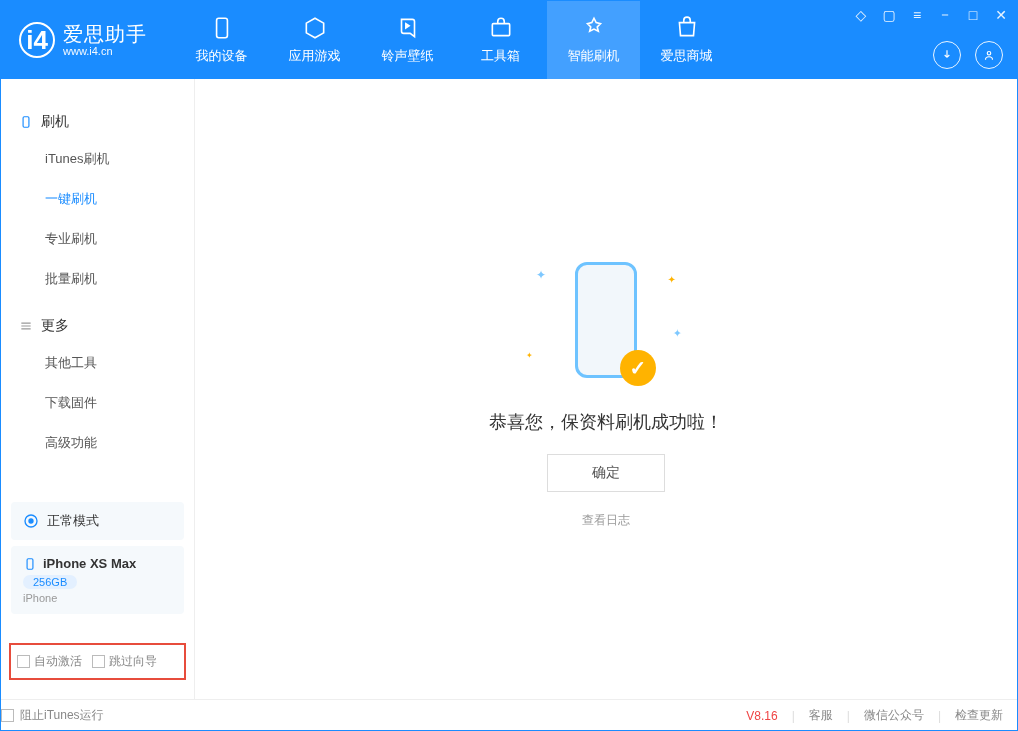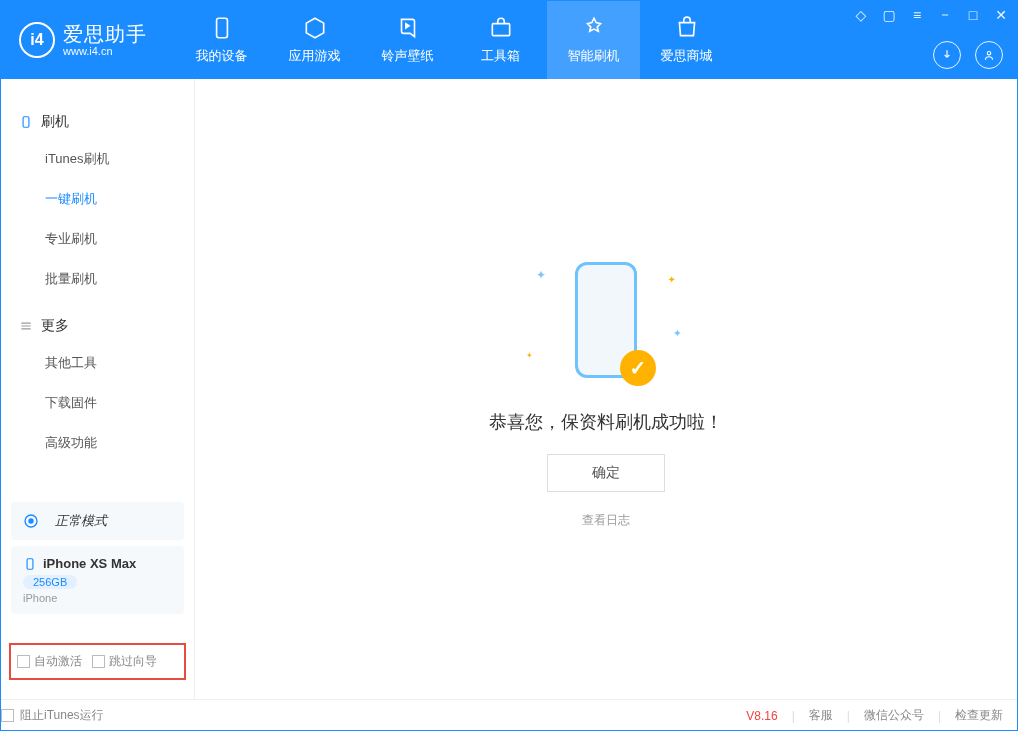--- a/index.html
+++ b/index.html
@@ -1,38 +1,38 @@
 <!DOCTYPE html>
 <html><head>
 <meta charset="utf-8">
 <style>
 * { margin: 0; padding: 0; box-sizing: border-box; font-family: "Microsoft YaHei", "PingFang SC", sans-serif; }
 body { background: #fff; width: 1018px; height: 731px; overflow: hidden; border: 1px solid #1a8cff; }
 .header { background: #1a8cff; height: 78px; display: flex; align-items: center; color: #fff; position: relative; }
 .logo-block { display: flex; align-items: center; padding: 0 18px; gap: 8px; }
-.logo-circle { width: 36px; height: 36px; border: 2.5px solid #fff; border-radius: 50%; display: flex; align-items: center; justify-content: center; font-weight: bold; font-size: 16px; }
+.logo-circle { width: 36px; height: 36px; border: 2.5px solid #fff; border-radius: 50%; display: flex; align-items: center; justify-content: center; font-weight: bold; font-size: 26px; }
 .logo-text { display: flex; flex-direction: column; line-height: 1.1; }
 .logo-title { font-size: 20px; font-weight: 500; letter-spacing: 1px; }
 .logo-sub { font-size: 11px; opacity: 0.95; }
 .nav-tabs { display: flex; height: 100%; margin-left: 10px; }
 .nav-tab { width: 93px; display: flex; flex-direction: column; align-items: center; justify-content: center; gap: 6px; font-size: 13px; cursor: pointer; }
 .nav-tab.active { background: rgba(255,255,255,0.18); }
 .nav-tab svg { width: 26px; height: 26px; }
 .win-controls { position: absolute; right: 8px; top: 6px; display: flex; gap: 12px; align-items: center; }
 .win-controls span { width: 16px; height: 16px; display: inline-flex; align-items: center; justify-content: center; cursor: pointer; opacity: 0.9; font-size: 14px; }
 .header-right-icons { position: absolute; right: 14px; bottom: 10px; display: flex; gap: 14px; }
 .header-right-icons .circ { width: 28px; height: 28px; border: 1.5px solid rgba(255,255,255,0.9); border-radius: 50%; display: flex; align-items: center; justify-content: center; cursor: pointer; }
 .body-wrap { display: flex; height: 620px; }
 .sidebar { width: 194px; border-right: 1px solid #eee; padding-top: 26px; display: flex; flex-direction: column; }
 .side-section-title { display: flex; align-items: center; gap: 8px; padding: 8px 18px; font-size: 14px; color: #333; }
 .side-section-title svg { width: 14px; height: 14px; }
 .side-item { padding: 11px 18px 11px 44px; font-size: 13px; color: #555; cursor: pointer; }
 .side-item.active { color: #1a8cff; }
 .sidebar-flex { flex: 1; }
-.device-box { margin: 0 10px 6px; background: #f5f9fc; border-radius: 4px; padding: 10px 12px; font-size: 13px; color: #333; display: flex; align-items: center; gap: 16px; font-style: italic; }
+.device-box { margin: 0 10px 6px; background: #f5f9fc; border-radius: 4px; padding: 10px 12px; font-size: 13px; color: #333; display: flex; align-items: center; gap: 8px; }
 .device-detail { margin: 0 10px 10px; background: #f5f9fc; border-radius: 4px; padding: 10px 12px; }
 .device-name { font-size: 13px; font-weight: 600; color: #333; display: flex; align-items: center; gap: 6px; }
 .device-badge { display: inline-block; background: #e3f0ff; color: #1a8cff; border-radius: 10px; padding: 1px 10px; font-size: 11px; margin-top: 4px; }
 .device-type { font-size: 11px; color: #999; margin-top: 2px; }
 .highlight-box { border: 2px solid #e74c3c; margin: 19px 8px; padding: 8px 6px; display: flex; align-items: center; gap: 10px; }
 .chk { display: flex; align-items: center; gap: 4px; font-size: 12px; color: #888; cursor: pointer; }
 .chk-box { width: 13px; height: 13px; border: 1px solid #bbb; background: #fff; }
 .main-area { flex: 1; display: flex; flex-direction: column; align-items: center; justify-content: center; gap: 20px; }
 .phone-illustration { position: relative; width: 200px; height: 140px; display: flex; align-items: center; justify-content: center; }
 .phone-frame { width: 62px; height: 116px; border: 3px solid #6ec3ff; border-radius: 12px; background: #f2f7fb; position: relative; }

